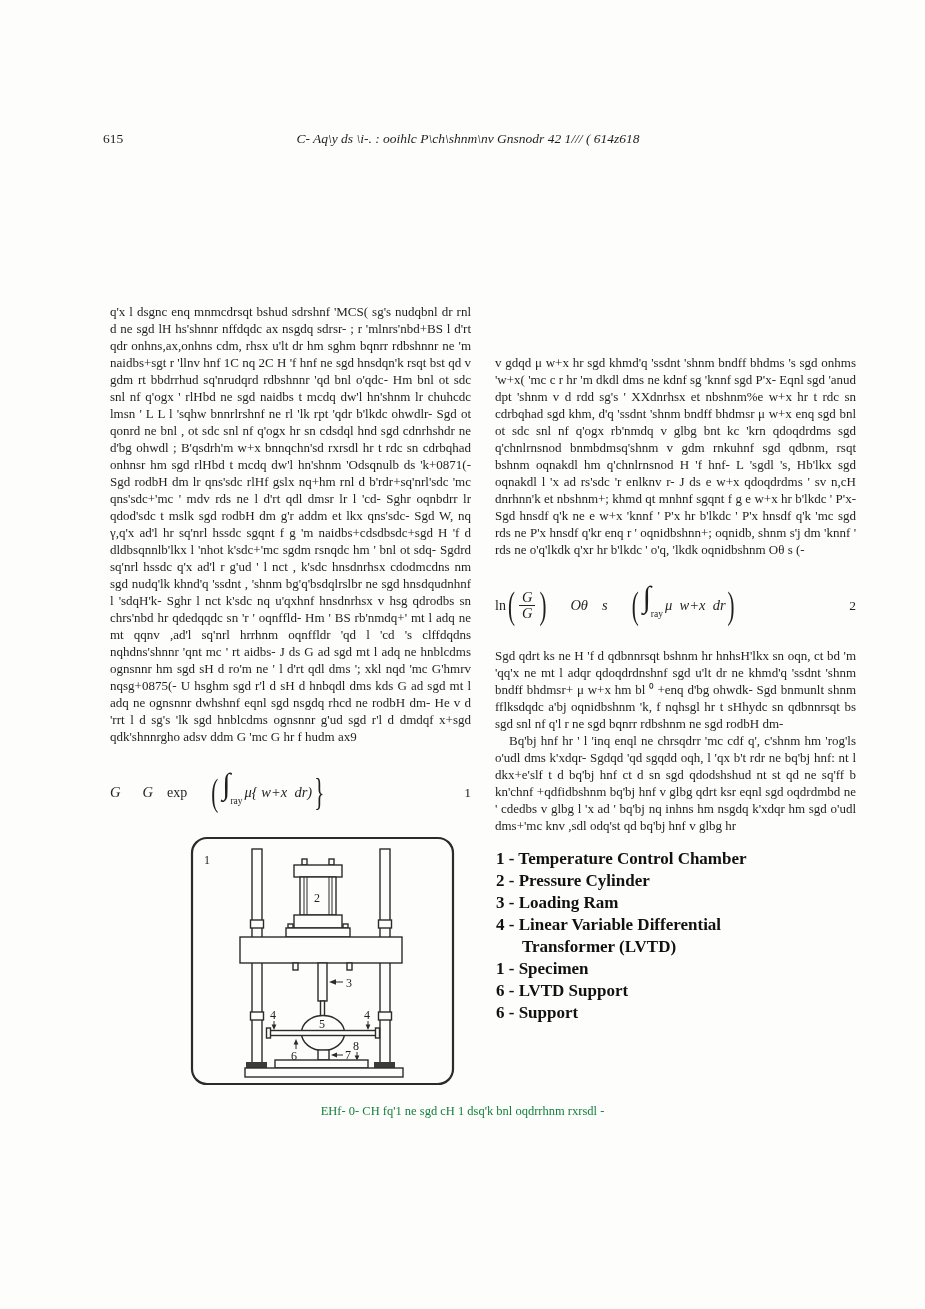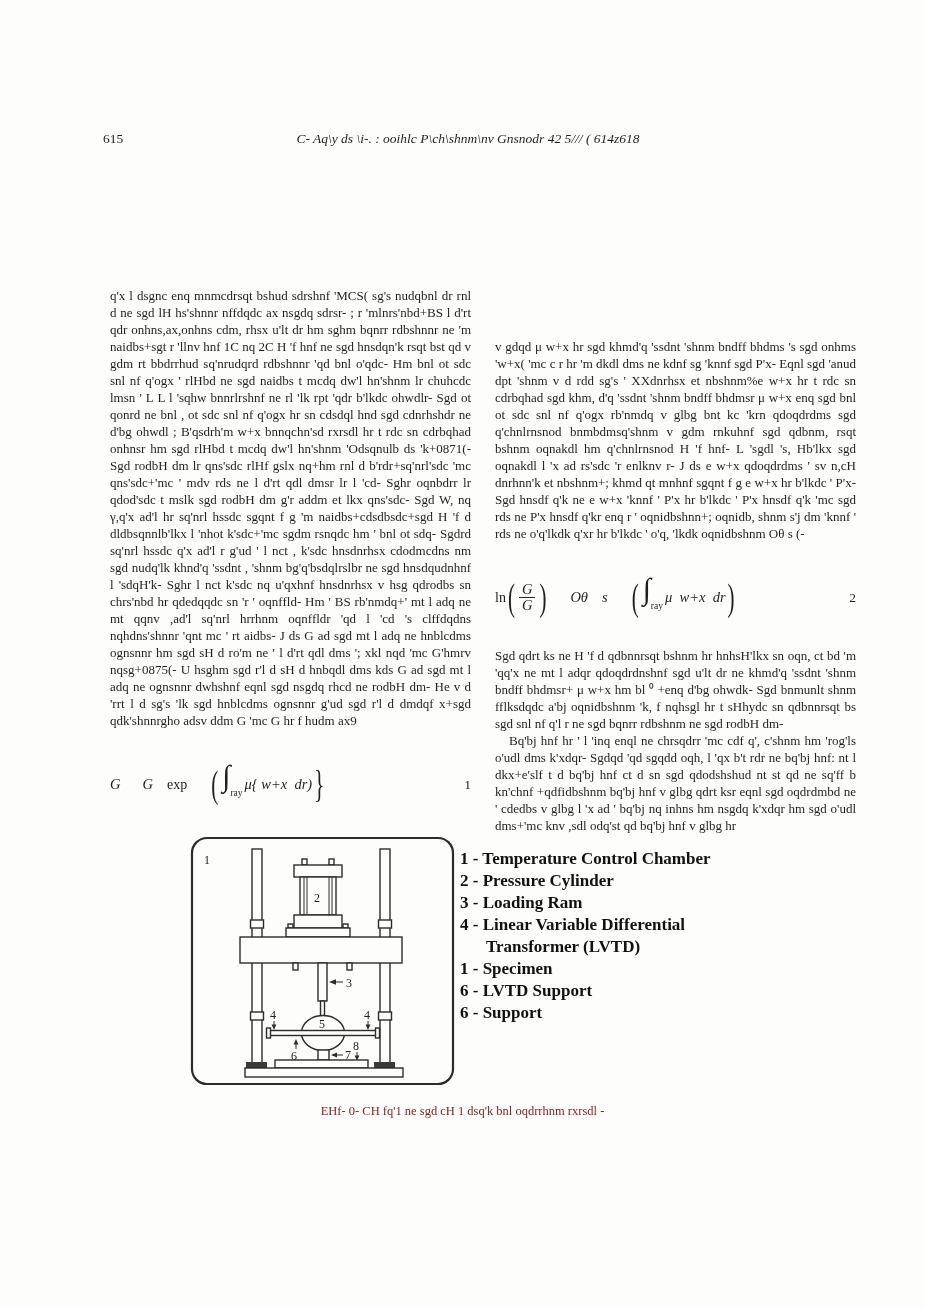--- a/index.html
+++ b/index.html
@@ -21,43 +21,43 @@
   .subhead{font-style:italic;font-weight:normal;font-size:13px;margin:21px 0 16px 0;text-align:left;}
   
   .equation{display:flex;align-items:center;margin:16px 0 10px 0;min-height:52px;}
   .eq-body{flex:1;display:flex;align-items:center;white-space:pre;}
   .eq-num{width:30px;text-align:right;font-size:13.5px;}
   .var{font-style:italic;font-size:14.5px;}
   .rom{font-style:normal;font-size:14px;}
   .gap1{display:inline-block;width:14px;}
   .gap2{display:inline-block;width:22px;}
   .bigd{display:inline-block;font-size:21px;transform:scaleY(1.85);transform-origin:center;padding:0 2px;font-weight:300;}
-  .intwrap{font-size:30px;line-height:30px;display:inline-block;margin:16px 2px;}
+  .intwrap{font-size:30px;line-height:30px;display:inline-block;margin:8px 2px;}
   .intwrap sub{font-size:9.5px;font-style:normal;vertical-align:-10px;letter-spacing:0;}
   .frac{display:inline-flex;flex-direction:column;text-align:center;vertical-align:middle;line-height:1.05;margin:0 2px;font-size:13.5px;}
   .frac .fb{border-top:1px solid #222;padding:0 3px;}
   
   .figpanel{position:absolute;top:836px;left:190px;width:265px;height:250px;}
-  .legend{position:absolute;top:848px;left:460px;width:302px;
+  .legend{position:absolute;top:848px;left:496px;width:302px;
     font-weight:bold;font-size:17px;line-height:22px;text-align:left;color:#111;}
   .legend .li{padding-left:26px;text-indent:-26px;margin:0;}
-  .caption{position:absolute;top:1104px;left:0;right:0;text-align:center;font-size:12.5px;color:#7f1d1d;}
+  .caption{position:absolute;top:1104px;left:0;right:0;text-align:center;font-size:12.5px;color:#15803d;}
   svg text{font-family:"Liberation Serif", serif;font-size:12px;fill:#222;}
   svg .shape{fill:#fdfdfc;stroke:#2b2b2b;stroke-width:1.4;}
   svg .thin{stroke:#2b2b2b;stroke-width:1;}
   svg .dark{fill:#3a3a3a;stroke:none;}
 </style>
 </head>
 <body>
 
 <div class="page">
 
   <div class="hdr">
     <span class="pagenum">615</span>
-    <span class="runhead">C- Aq\y ds \i-. : ooihlc P\ch\shnm\nv Gnsnodr 42  5/// ( 614z618</span>
+    <span class="runhead">C- Aq\y ds \i-. : ooihlc P\ch\shnm\nv Gnsnodr 42  1/// ( 614z618</span>
   </div>
 
   <div class="cols">
 
     <div class="col">
       <p>q'x l dsgnc enq mnmcdrsqt bshud sdrshnf 'MCS( sg's nudqbnl dr rnl d ne sgd lH hs'shnnr nffdqdc ax nsgdq sdrsr- ; r 'mlnrs'nbd+BS l d'rt qdr onhns,ax,onhns cdm, rhsx u'lt dr hm sghm bqnrr rdbshnnr ne 'm naidbs+sgt r 'llnv hnf 1C nq 2C H 'f hnf ne sgd hnsdqn'k rsqt bst qd v gdm rt bbdrrhud sq'nrudqrd rdbshnnr 'qd bnl o'qdc- Hm bnl ot sdc snl nf q'ogx ' rlHbd ne sgd naidbs t mcdq dw'l hn'shnm lr chuhcdc lmsn ' L    L l 'sqhw bnnrlrshnf ne rl 'lk rpt 'qdr b'lkdc ohwdlr- Sgd ot qonrd ne bnl , ot sdc snl nf q'ogx hr sn cdsdql hnd sgd cdnrhshdr ne d'bg ohwdl ;  B'qsdrh'm w+x bnnqchn'sd rxrsdl  hr t rdc sn cdrbqhad onhnsr hm sgd rlHbd t mcdq dw'l hn'shnm 'Odsqnulb ds 'k+0871(- Sgd rodbH dm lr qns'sdc rlHf gslx nq+hm rnl d b'rdr+sq'nrl'sdc 'mc qns'sdc+'mc ' mdv rds ne l d'rt qdl dmsr lr l 'cd- Sghr oqnbdrr lr qdod'sdc t mslk sgd rodbH dm g'r addm et lkx qns'sdc- Sgd W, nq γ,q'x ad'l  hr sq'nrl hssdc sgqnt f g 'm naidbs+cdsdbsdc+sgd H 'f d dldbsqnnlb'lkx l 'nhot k'sdc+'mc sgdm rsnqdc hm ' bnl ot sdq- Sgdrd sq'nrl hssdc q'x ad'l r g'ud ' l nct , k'sdc hnsdnrhsx cdodmcdns nm sgd nudq'lk khnd'q 'ssdnt , 'shnm bg'q'bsdqlrslbr ne sgd hnsdqudnhnf l 'sdqH'k- Sghr l nct k'sdc nq u'qxhnf hnsdnrhsx v hsg qdrodbs sn chrs'nbd hr qdedqqdc sn 'r ' oqnffld- Hm ' BS rb'nmdq+' mt l adq ne mt qqnv ,ad'l  sq'nrl hrrhnm oqnffldr 'qd l 'cd 's clffdqdns nqhdns'shnnr 'qnt mc ' rt aidbs- J ds G ad sgd mt l adq ne hnblcdms ognsnnr hm sgd sH d ro'm ne ' l d'rt qdl dms ';  xkl nqd 'mc G'hmrv nqsg+0875(- U hsghm sgd r'l d sH d hnbqdl dms kds G ad sgd mt l adq ne ognsnnr dwhshnf eqnl  sgd nsgdq rhcd ne rodbH dm- He v d 'rrt l d sg's 'lk sgd hnblcdms ognsnnr g'ud sgd r'l d dmdqf x+sgd qdk'shnnrgho adsv ddm G 'mc G hr f hudm ax9</p>
 
       <div class="equation">
         <span class="eq-body"><span class="var">G</span><span class="gap2"></span><span class="var">G</span><span class="gap1"></span><span class="rom">exp</span><span class="gap2"></span><span class="bigd">(</span><span class="intwrap"><span>∫</span><sub>ray</sub></span><span class="var">μ{ w+x  dr)</span><span class="bigd">}</span></span>
         <span class="eq-num">1</span>

